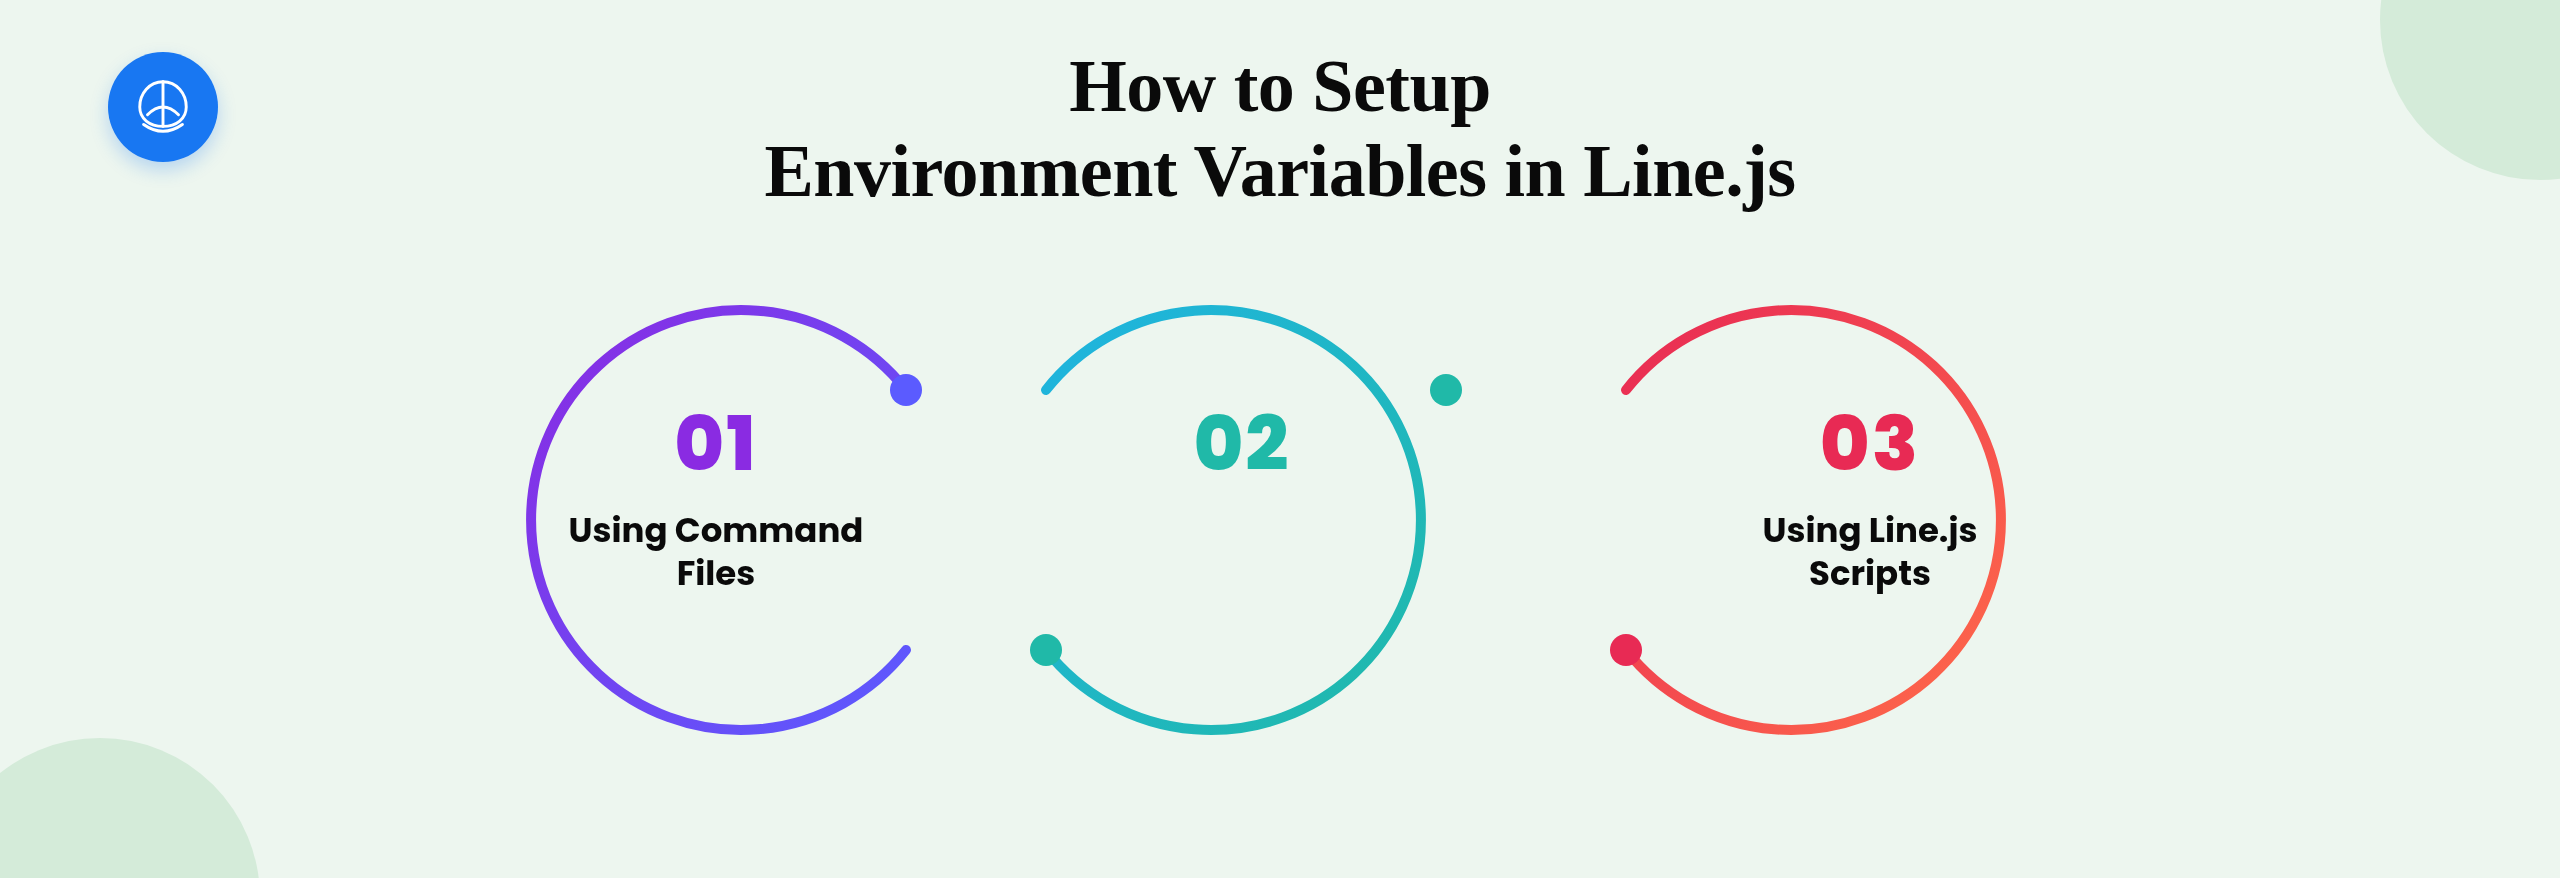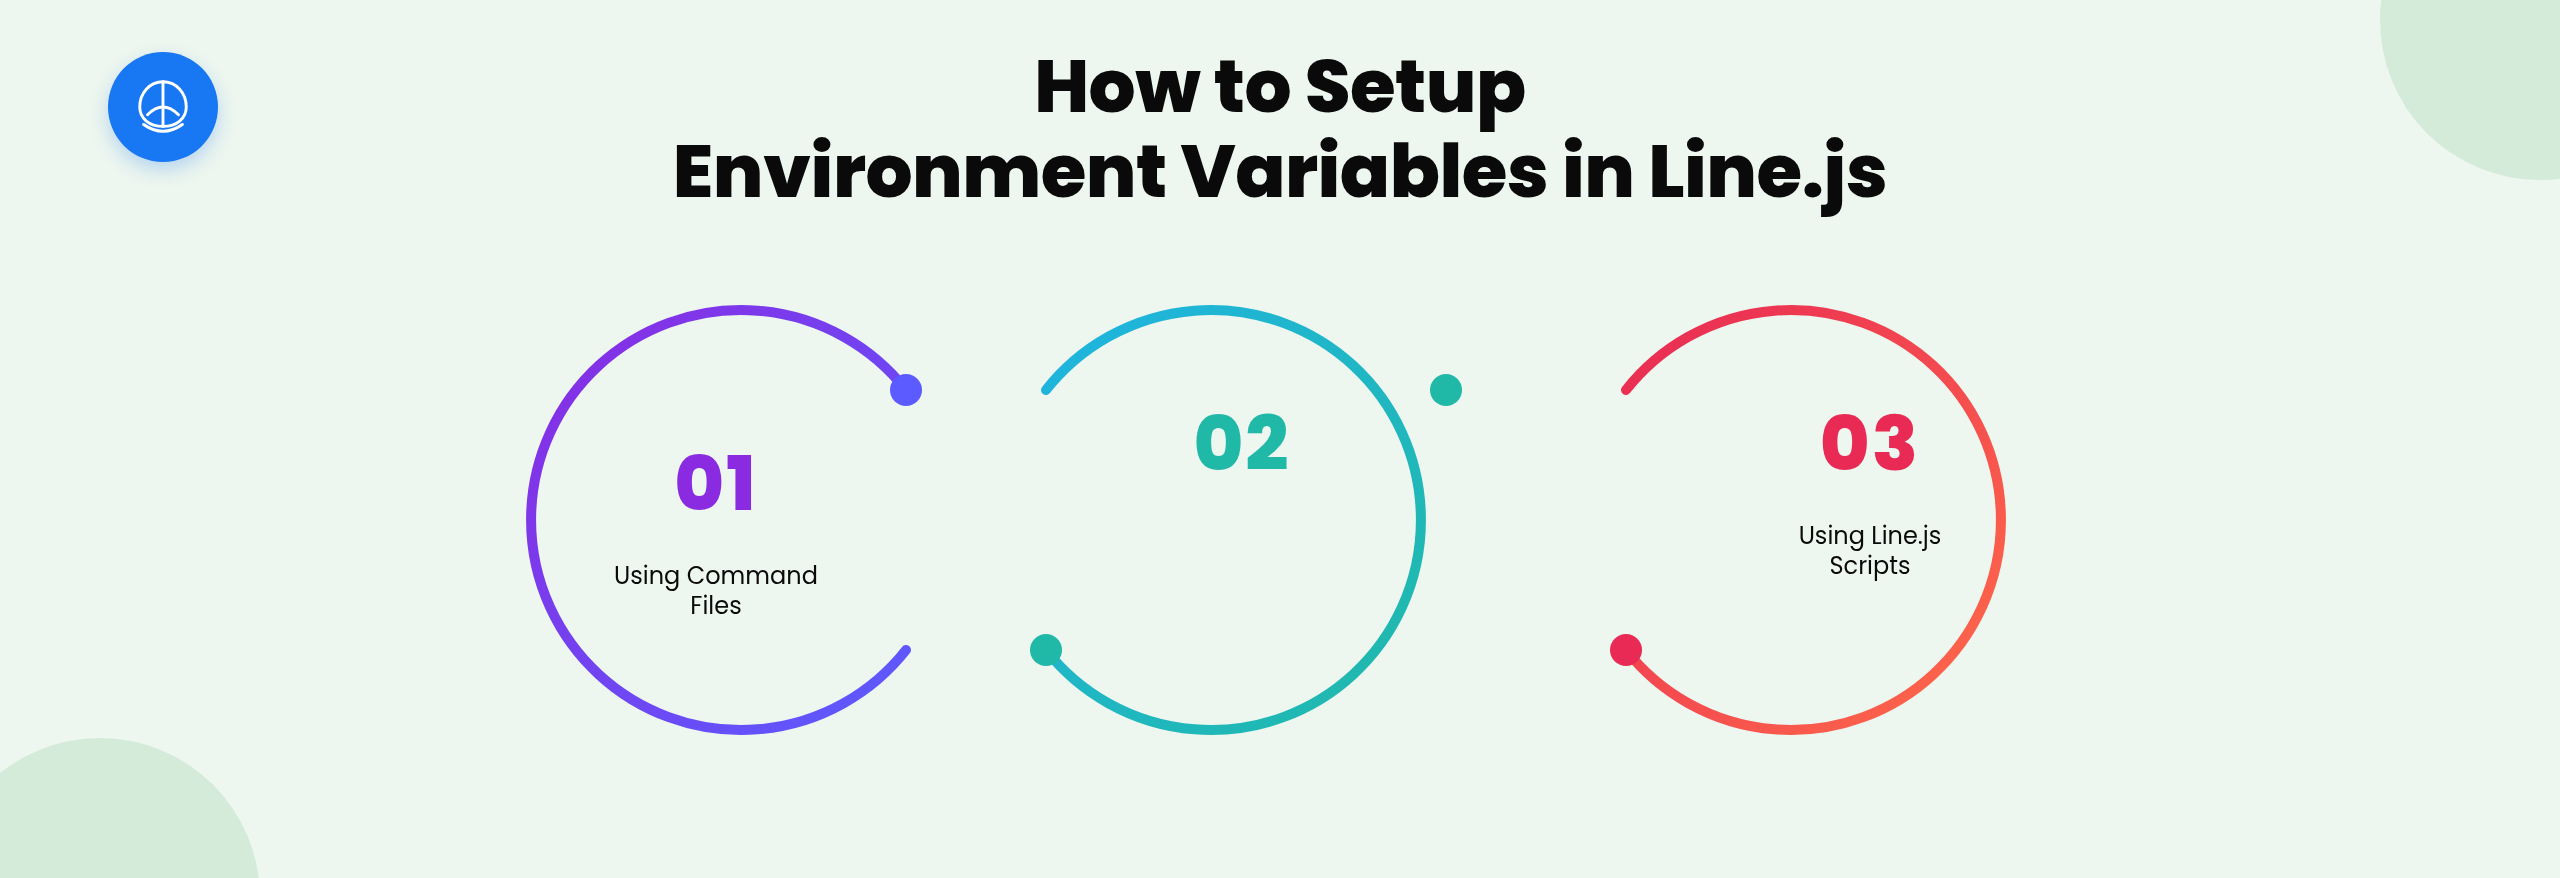--- a/index.html
+++ b/index.html
@@ -59,20 +59,21 @@
     width: 100%;
     text-align: center;
     z-index: 2;
   }
   .heading h1 {
     font-size: 74px;
     font-weight: 800;
     line-height: 1.15;
     color: #0a0a0a;
     letter-spacing: -0.5px;
+    font-family: Liberation Serif, serif;
   }
 
   
   .diagram {
     position: absolute;
     top: 260px;
     left: 50%;
     transform: translateX(-50%);
     width: 1680px;
     height: 560px;
@@ -90,32 +91,32 @@
     position: absolute;
     width: 380px;
     text-align: center;
   }
   .step .num {
     font-size: 76px;
     font-weight: 800;
     letter-spacing: 2px;
   }
   .step .lbl {
-    font-size: 24px;
-    font-weight: 400;
+    font-size: 34px;
+    font-weight: 700;
     color: #0a0a0a;
     line-height: 1.25;
-    margin-top: 20px;
+    margin-top: 8px;
   }
 
   .s1 { top: 126px; left: 86px; }
   .s2 { top: 126px; left: 612px; }
   .s3 { top: 126px; left: 1240px; }
 
-  .num-1 { color: #8a2be2; margin-top: 40px; }
+  .num-1 { color: #8a2be2; }
   .num-2 { color: #20b9a8; }
   .num-3 { color: #e82a54; }
 </style>
 </head>
 <body>
 
 <div class="corner-circle-tr"></div>
 <div class="corner-circle-bl"></div>
 
 <div class="logo-badge">

